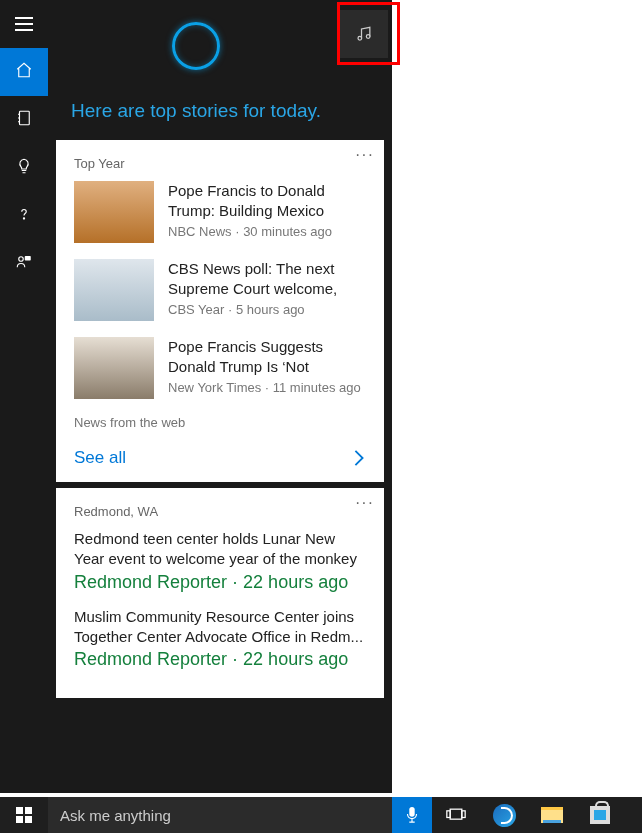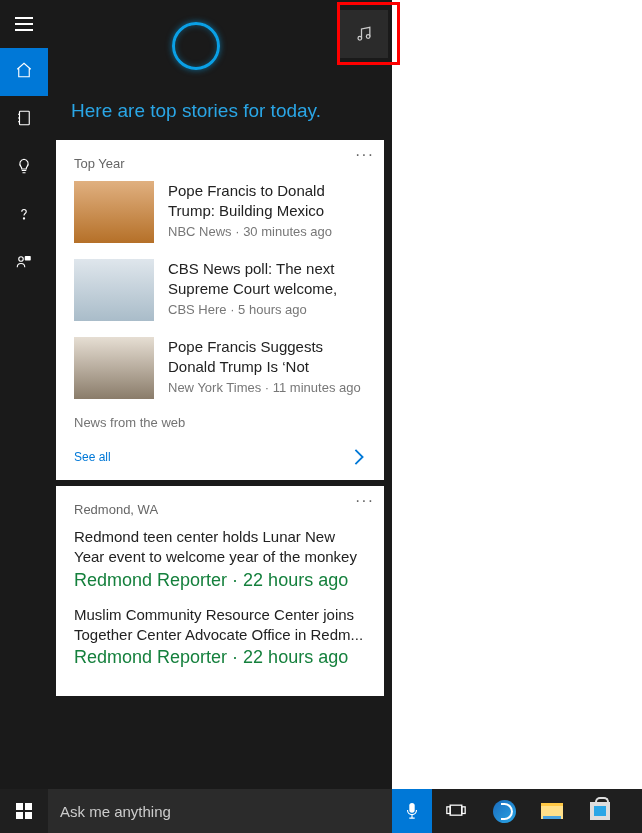--- a/index.html
+++ b/index.html
@@ -154,39 +154,39 @@
     color:#777;
   }
   
   .sub-label { font-size:13px; color:#737373; margin:6px 0 14px; }
   
   .see-all {
     display:flex;
     justify-content:space-between;
     align-items:center;
     color:#0078d7;
-    font-size:12px;
+    font-size:17px;
     cursor:pointer;
     padding-top:4px;
   }
   .see-all svg { width:14px; height:18px; stroke:#0078d7; fill:none; stroke-width:2; }
   
   .text-story {
     margin-bottom:14px;
     cursor:pointer;
   }
   .text-story .title { font-size:15px; color:#222; line-height:1.35; margin-bottom:2px; }
   .text-story .meta { font-size:18px; color:#15803d; }
   
   
   .taskbar {
     position:absolute;
     left:0; bottom:0;
     width:642px;
-    height:44px;
+    height:36px;
     background:#1f1f1f;
     display:flex;
     align-items:stretch;
     color:#fff;
   }
   .start-btn {
     width:48px;
     display:flex; align-items:center; justify-content:center;
     cursor:pointer;
   }
@@ -326,21 +326,21 @@
         <div class="story-text">
           <div class="title">Pope Francis to Donald Trump: Building Mexico Wal...</div>
           <div class="meta"><span>NBC News</span> · <span>30 minutes ago</span></div>
         </div>
       </div>
 
       <div class="story">
         <div class="thumb t2"></div>
         <div class="story-text">
           <div class="title">CBS News poll: The next Supreme Court welcome, Oba...</div>
-          <div class="meta"><span>CBS Here</span> · <span>5 hours ago</span></div>
+          <div class="meta"><span>CBS Year</span> · <span>5 hours ago</span></div>
         </div>
       </div>
 
       <div class="story">
         <div class="thumb t3"></div>
         <div class="story-text">
           <div class="title">Pope Francis Suggests Donald Trump Is ‘Not Christian’</div>
           <div class="meta"><span>New York Times</span> · <span>11 minutes ago</span></div>
         </div>
       </div>

